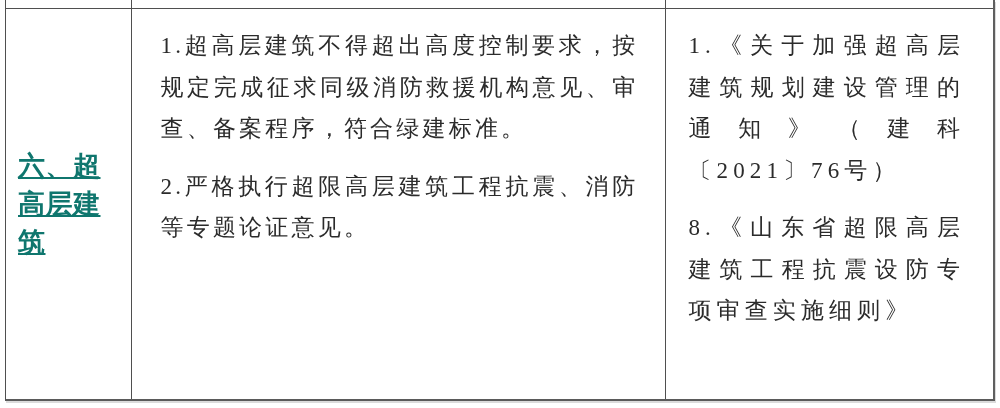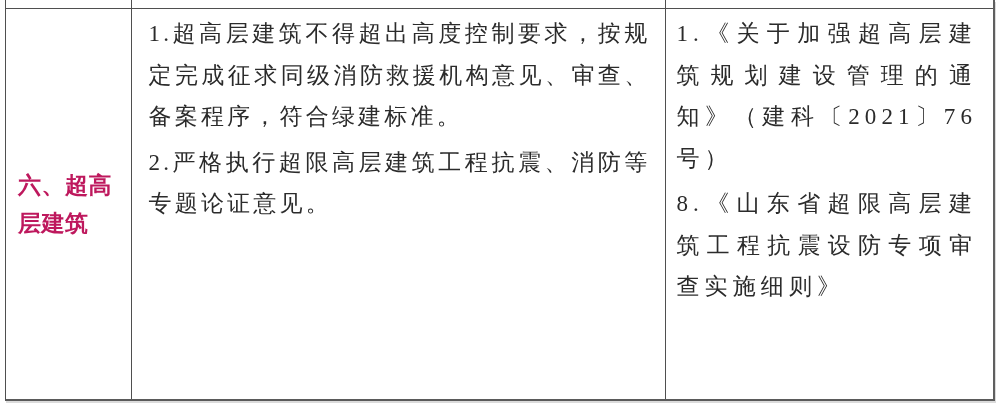--- a/index.html
+++ b/index.html
@@ -48,42 +48,43 @@
   .c2 { flex: 0 0 534px;   border-right: 1.5px solid #4f4f4f; }
   .c3 { flex: 1 1 auto; }
 
   .cat {
     display: flex;
     align-items: center;
   }
   .cat-label {
     font-family: "Liberation Sans", sans-serif;
     font-weight: bold;
-    font-size: 23px;
+    font-size: 27px;
     line-height: 38px;
     letter-spacing: 0.5px;
     padding-left: 12px;
     width: 100px;
-    color: #be185d;
+    color: #0f766e;
+    text-decoration: underline;
   }
   .req {
     font-size: 23px;
     line-height: 41.5px;
     letter-spacing: 3.2px;
     text-align: justify;
     padding: 0 10px 0 13px;
   }
   .ref {
     font-size: 23px;
     line-height: 41.5px;
     letter-spacing: 5.1px;
     text-align: justify;
     padding: 0 12px 16px 7px;
   }
-  .req p, .ref p { margin: 4px; }
+  .req p, .ref p { margin: 16px; }
 </style>
 </head>
 <body>
 
 <div class="page">
   <div class="tbl">
 
     <div class="row sliver">
       <div class="cell c1"></div>
       <div class="cell c2"></div>

